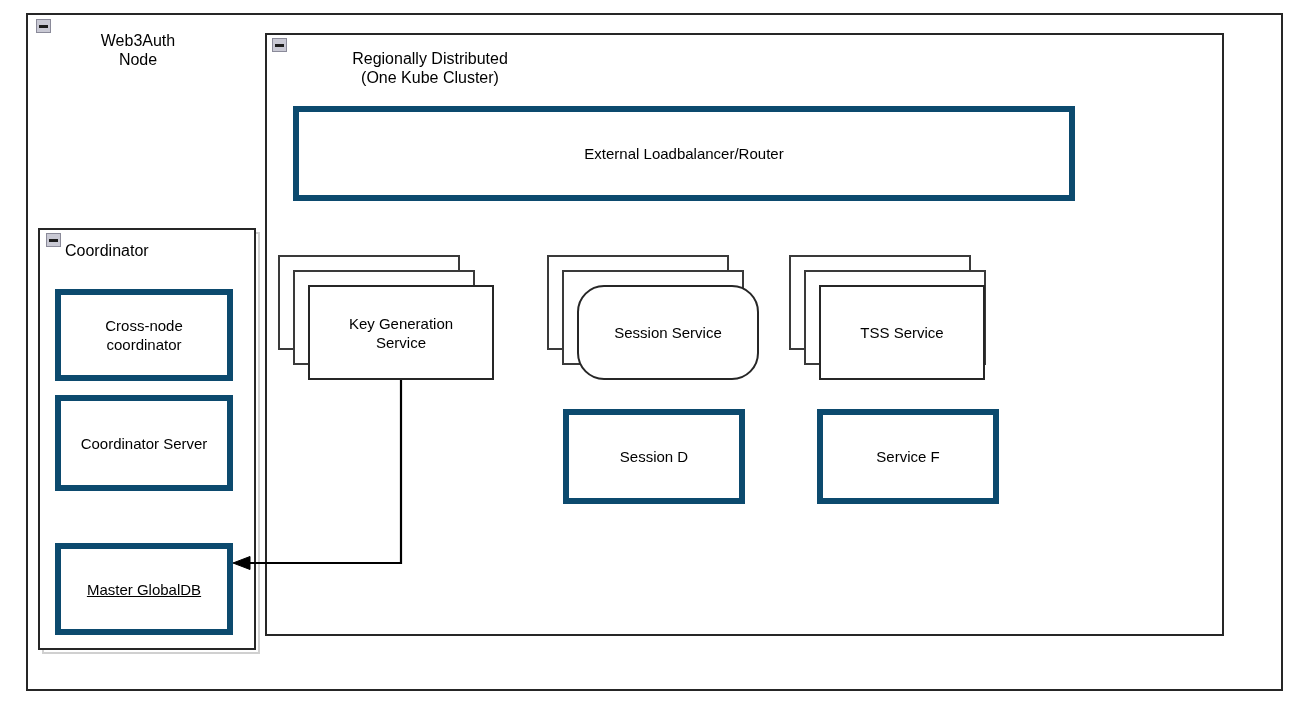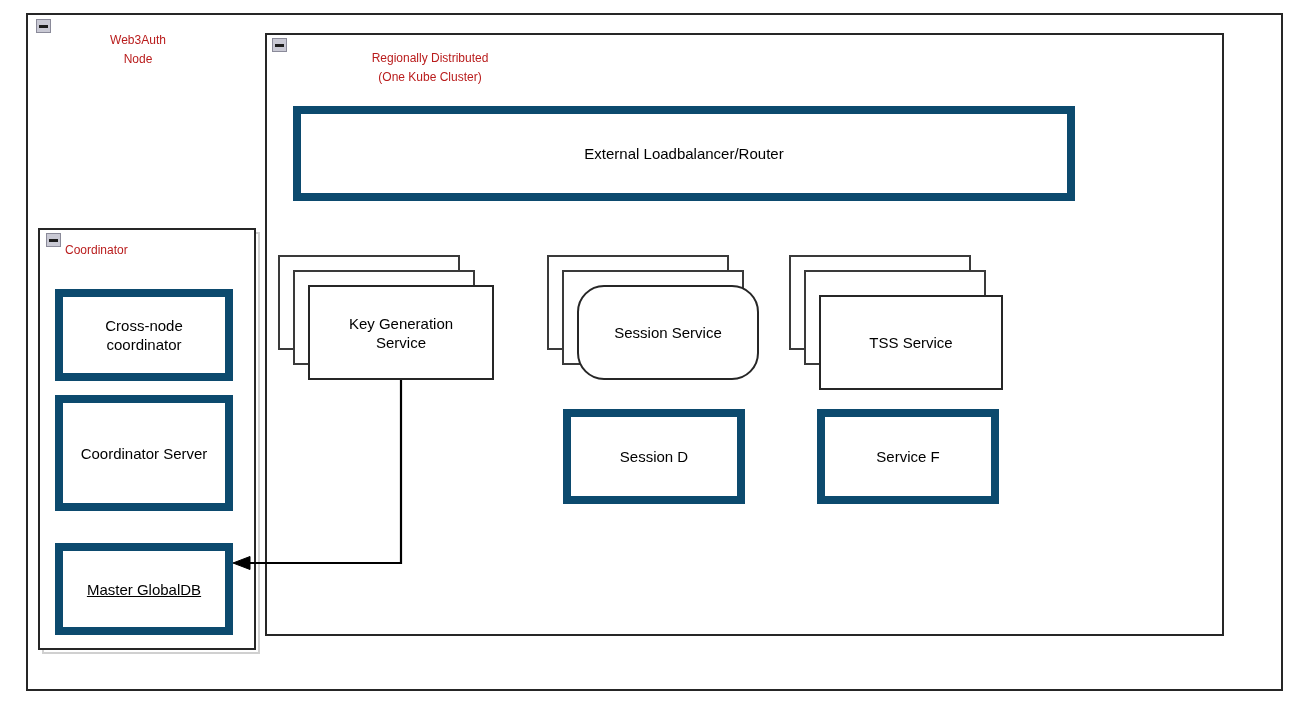--- a/index.html
+++ b/index.html
@@ -34,24 +34,24 @@
     position: absolute;
     box-sizing: border-box;
     background: #ffffff;
     border: 2px solid #d0d0d0;
   }
 
   
   .group-title {
     position: absolute;
     text-align: center;
-    font-size: 12px;
+    font-size: 16px;
     line-height: 19px;
     white-space: pre-line;
-    color: #b91c1c;
+    color: #000000;
   }
   .group-title.left {
     text-align: left;
   }
 
   
   .collapse-icon {
     position: absolute;
     width: 15px;
     height: 14px;
@@ -67,21 +67,21 @@
     top: 5px;
     height: 3px;
     background: #1d1d1d;
   }
 
   
   .node {
     position: absolute;
     box-sizing: border-box;
     background: #ffffff;
-    border: 8px solid #0c4a6e;
+    border: 6px solid #0c4a6e;
     display: flex;
     align-items: center;
     justify-content: center;
     text-align: center;
     font-size: 15px;
     line-height: 19px;
     white-space: pre-line;
     padding: 16px;
   }
 
@@ -155,21 +155,21 @@
     <div class="layer" style="left:0px; top:0px; width:182px; height:95px;"></div>
     <div class="layer" style="left:15px; top:15px; width:182px; height:95px;"></div>
     <div class="front" style="left:30px; top:30px; width:182px; height:95px;border-radius:27px;">
       <span>Session Service</span>
     </div>
   </div>
 
   <div class="stack" style="left:789px; top:255px; width:212px; height:125px;">
     <div class="layer" style="left:0px; top:0px; width:182px; height:95px;"></div>
     <div class="layer" style="left:15px; top:15px; width:182px; height:95px;"></div>
-    <div class="front" style="left:30px; top:40px; width:184px; height:95px;justify-content:center;">
+    <div class="front" style="left:30px; top:30px; width:166px; height:95px;justify-content:center;">
       <span>TSS Service</span>
     </div>
   </div>
 
   <div class="node" style="left:563px; top:409px; width:182px; height:95px;">
     <span>Session D</span>
   </div>
 
   <div class="node" style="left:817px; top:409px; width:182px; height:95px;">
     <span>Service F</span>
@@ -181,21 +181,21 @@
 
   <div class="collapse-icon" style="left:46px; top:233px;"></div>
 
   <div class="group-title left" style="left:65px; top:241px; width:150px;">Coordinator</div>
 
   <div class="node" style="left:55px; top:289px; width:178px; height:92px;">
     <span>Cross-node
 coordinator</span>
   </div>
 
-  <div class="node" style="left:55px; top:395px; width:178px; height:116px;">
+  <div class="node" style="left:55px; top:395px; width:178px; height:96px;">
     <span>Coordinator Server</span>
   </div>
 
   <div class="node" style="left:55px; top:543px; width:178px; height:92px;text-decoration:underline;">
     <span>Master GlobalDB</span>
   </div>
 
   <svg id="connectors" viewBox="0 0 1302 708" width="1302" height="708" xmlns="http://www.w3.org/2000/svg">
     <g fill="none" stroke="#000000" stroke-width="2.2">
       <path d="M 401 380 L 401 563 L 240 563"></path>

